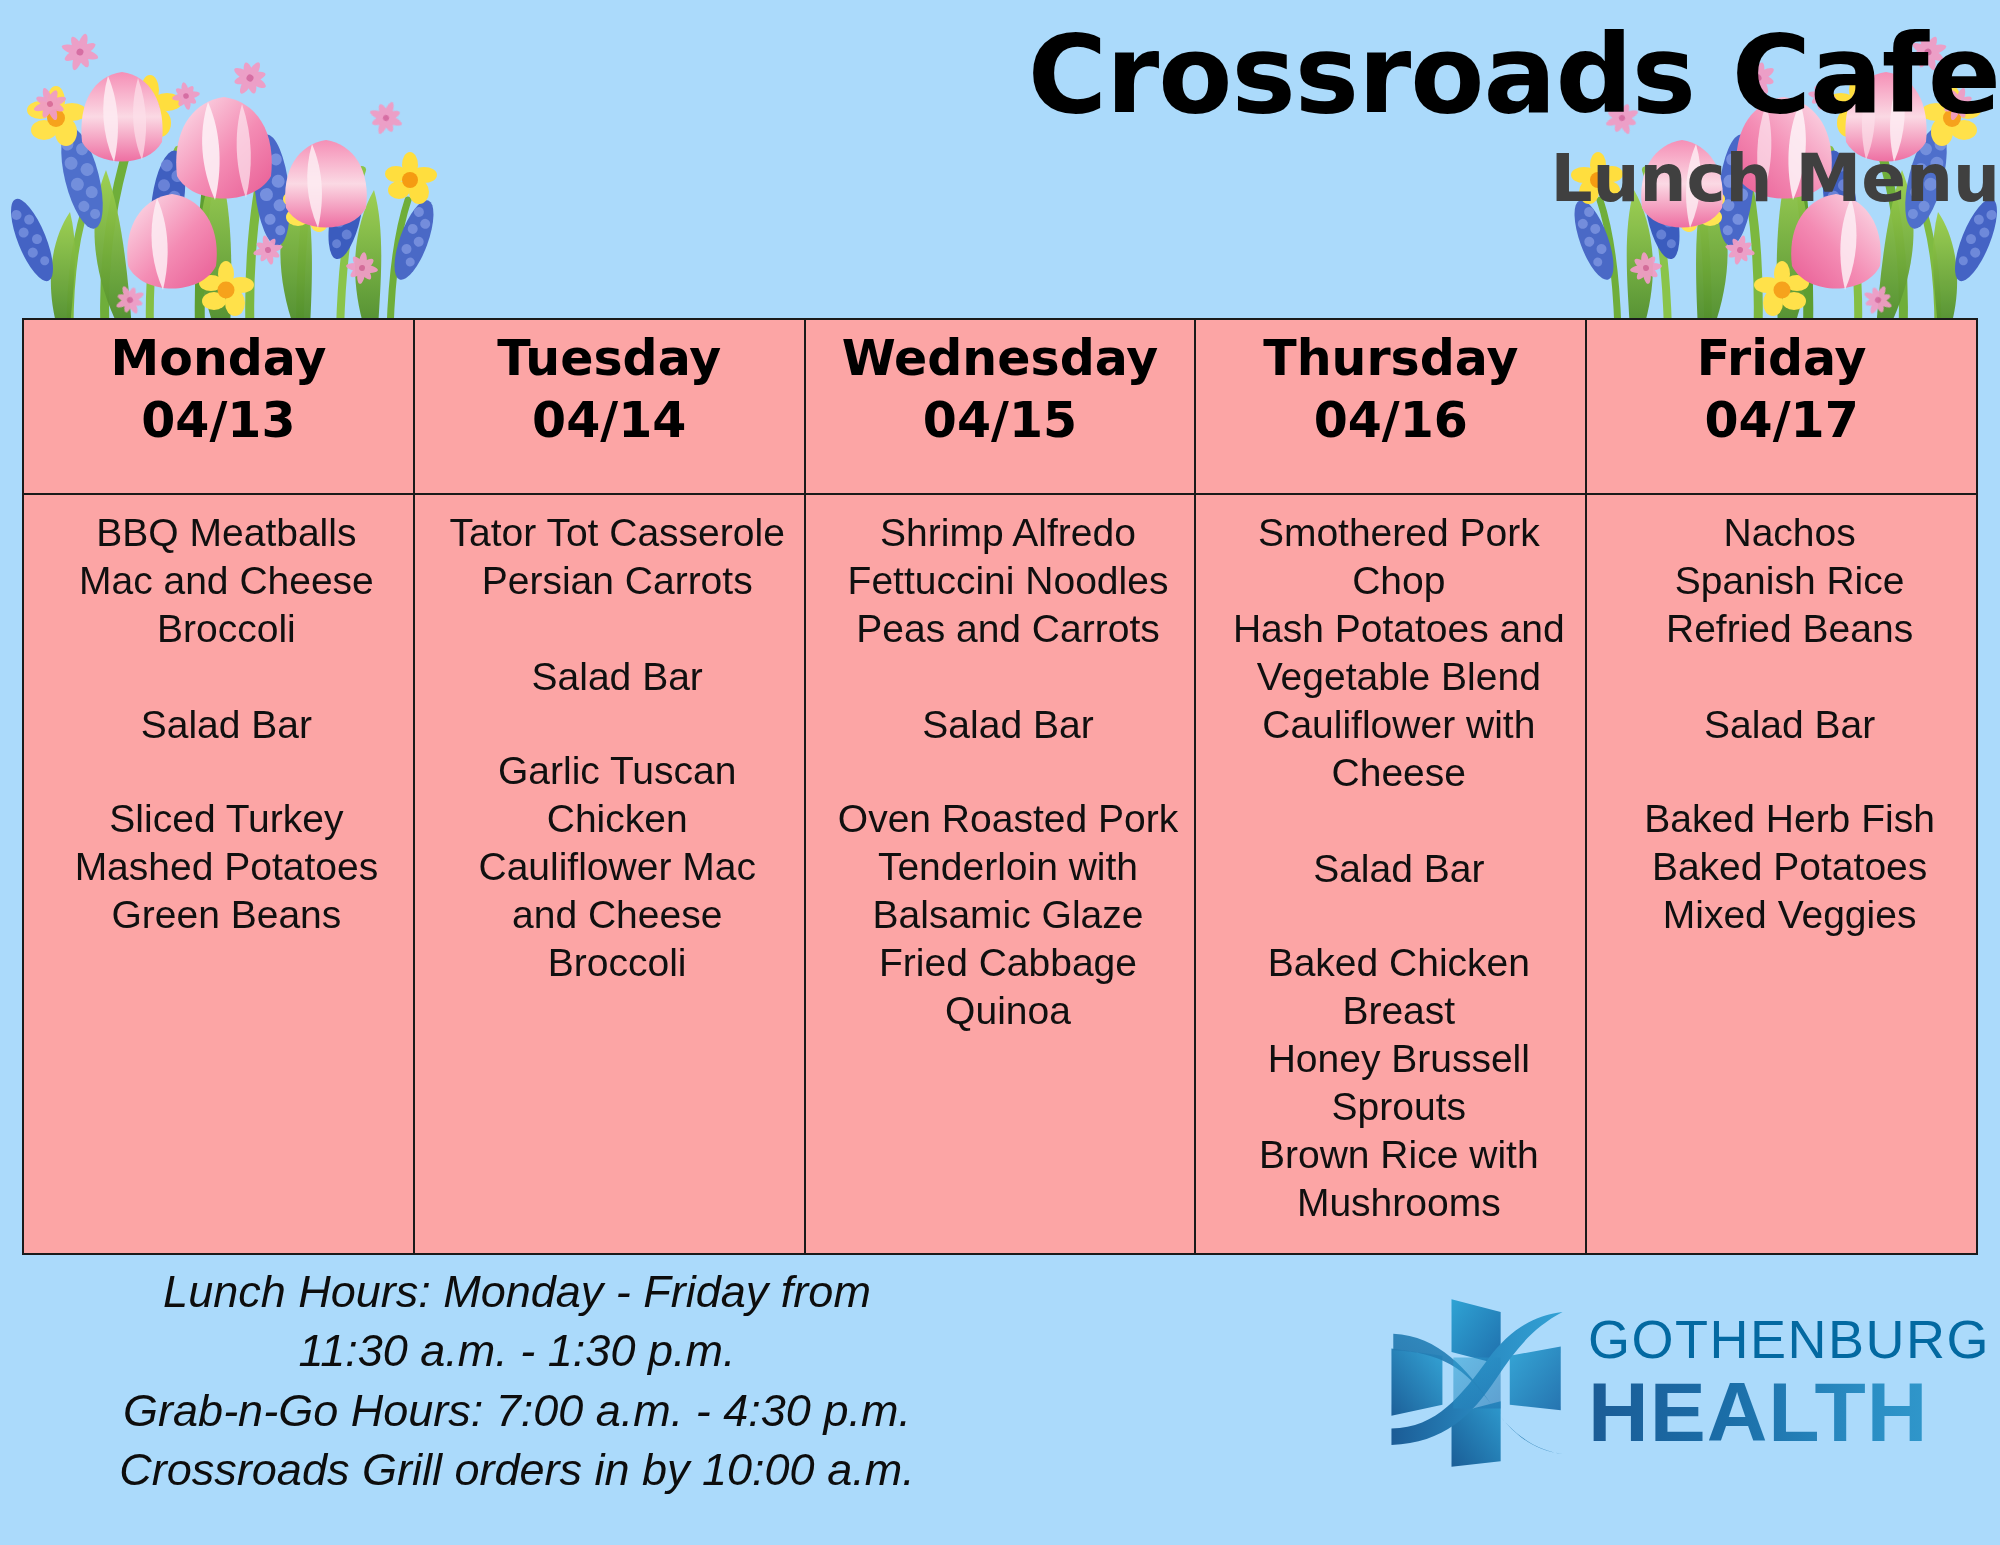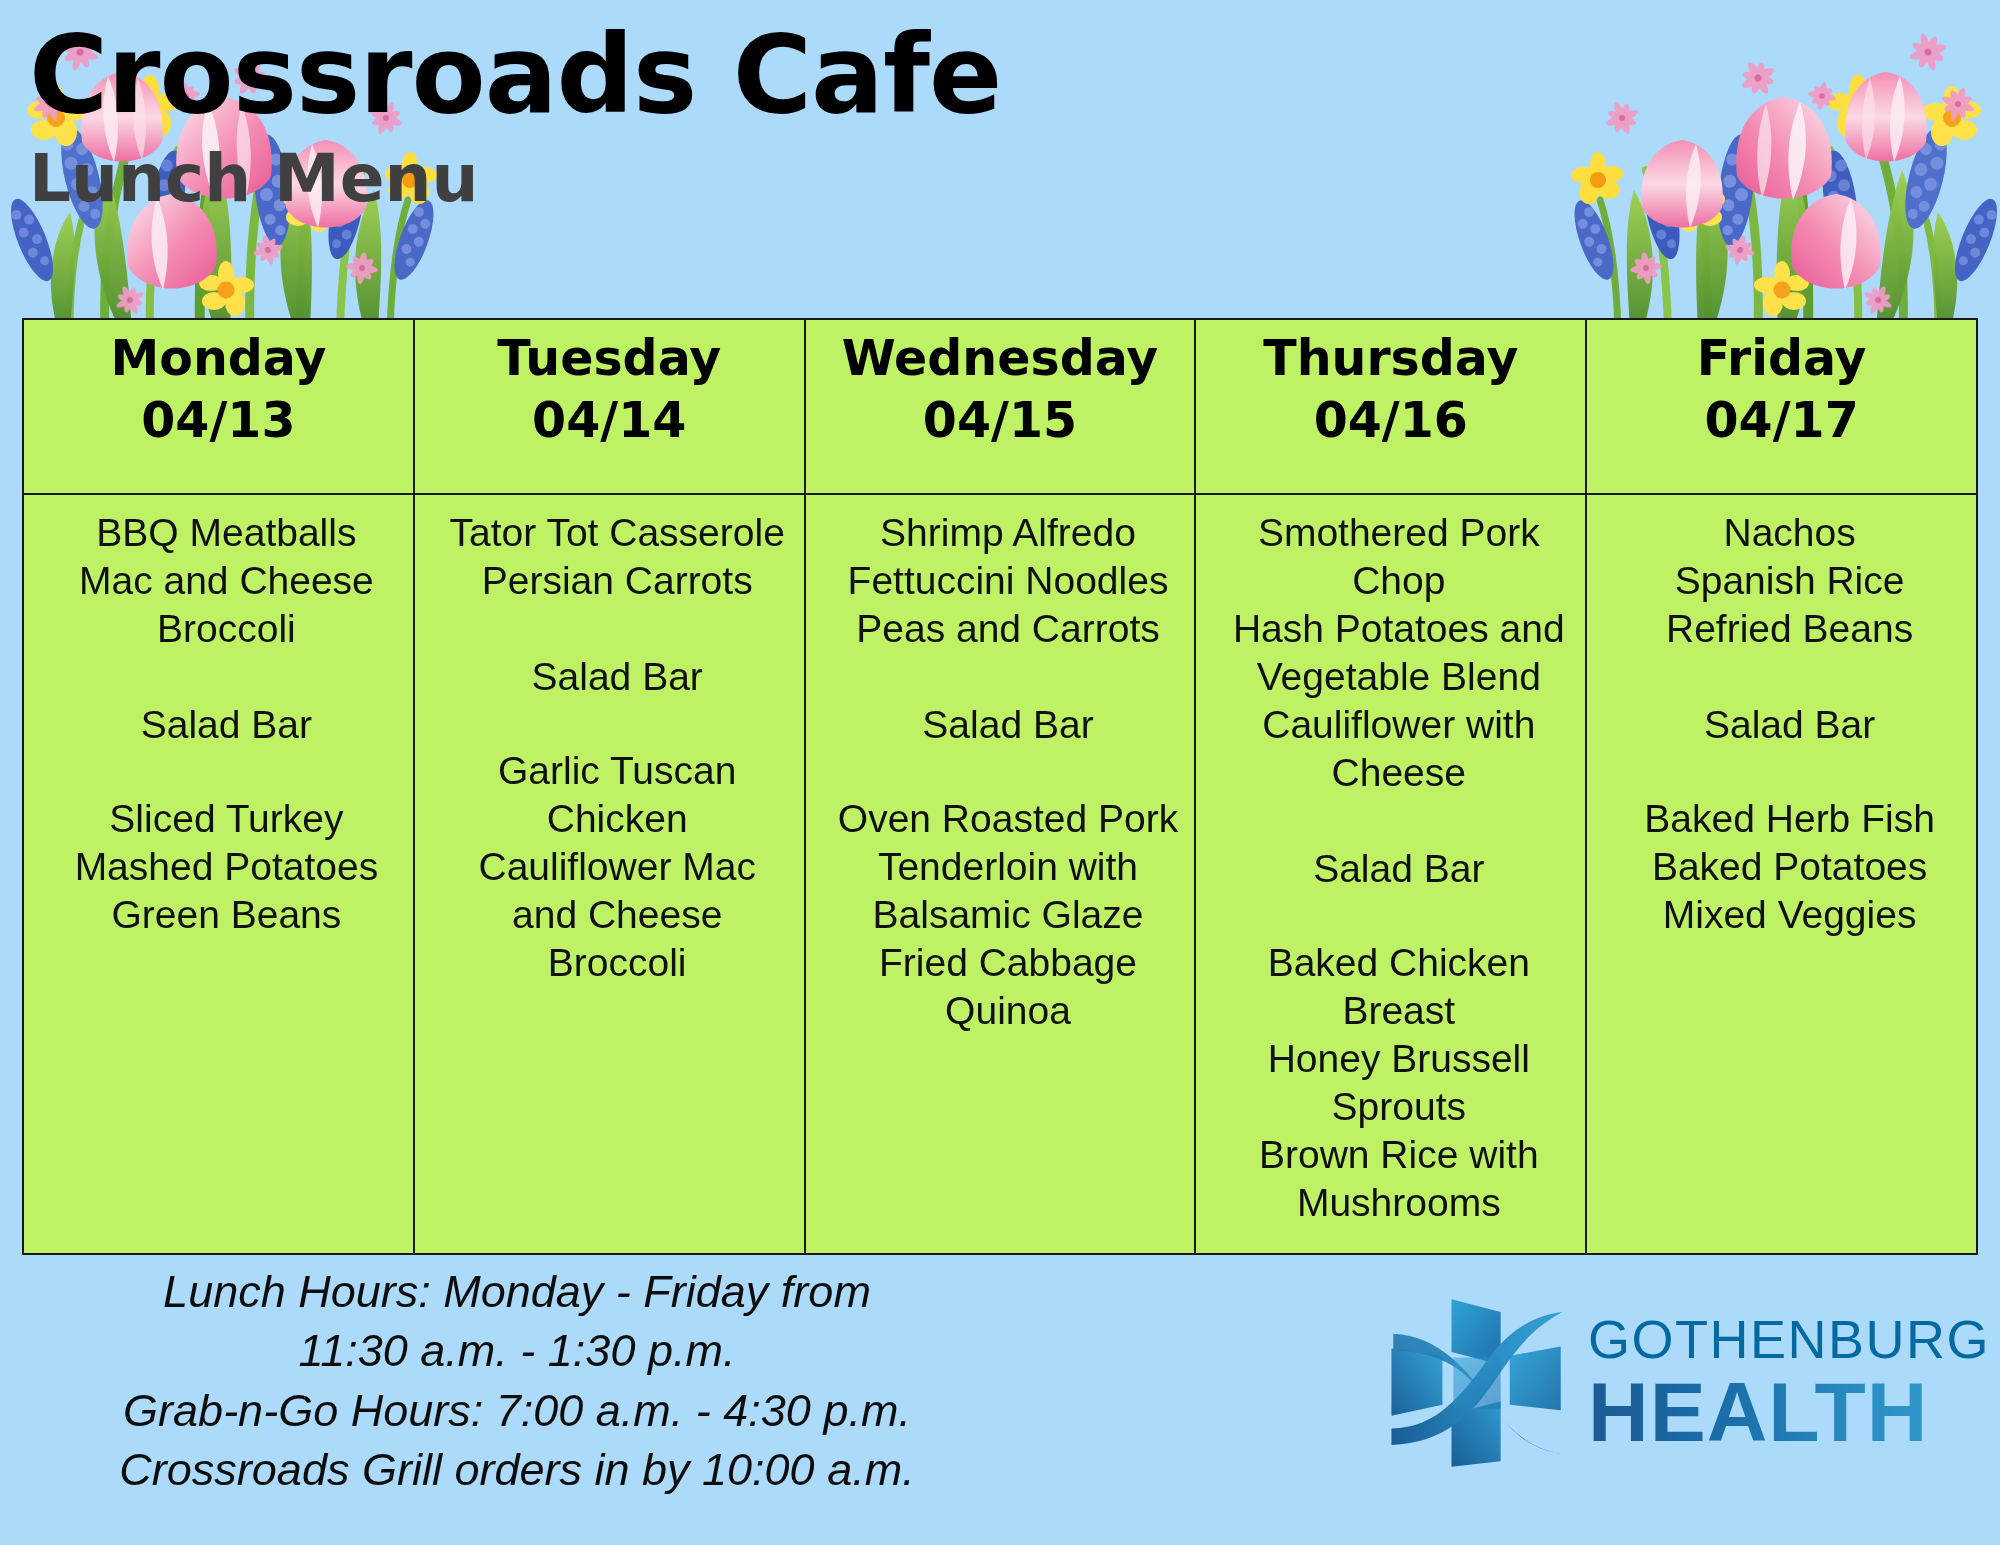--- a/index.html
+++ b/index.html
@@ -23,21 +23,21 @@
     width: 2000px;
     height: 1545px;
     background: #ABDAFB;
     overflow: hidden;
   }
 
   
   .header {
     position: relative;
     height: 305px;
-    text-align: left;
+    text-align: right;
     padding-top: 18px;
     z-index: 5;
     padding-left: 29px;
   }
   .cafe-title {
     font-family: "DejaVu Sans", sans-serif;
     font-weight: 700;
     font-size: 108px;
     line-height: 1.05;
     letter-spacing: -1px;
@@ -74,21 +74,21 @@
     z-index: 4;
   }
   table.menu {
     width: 100%;
     border-collapse: collapse;
     table-layout: fixed;
     background: #ABDAFB;
   }
   table.menu th, table.menu td {
     border: 2px solid #1a1a1a;
-    background: #bef264;
+    background: #fca5a5;
     text-align: center;
     vertical-align: top;
   }
   table.menu th.day-head {
     padding: 10px 4px 16px 4px;
     height: 175px;
     vertical-align: top;
   }
   .day-name {
     font-family: "DejaVu Sans", sans-serif;

